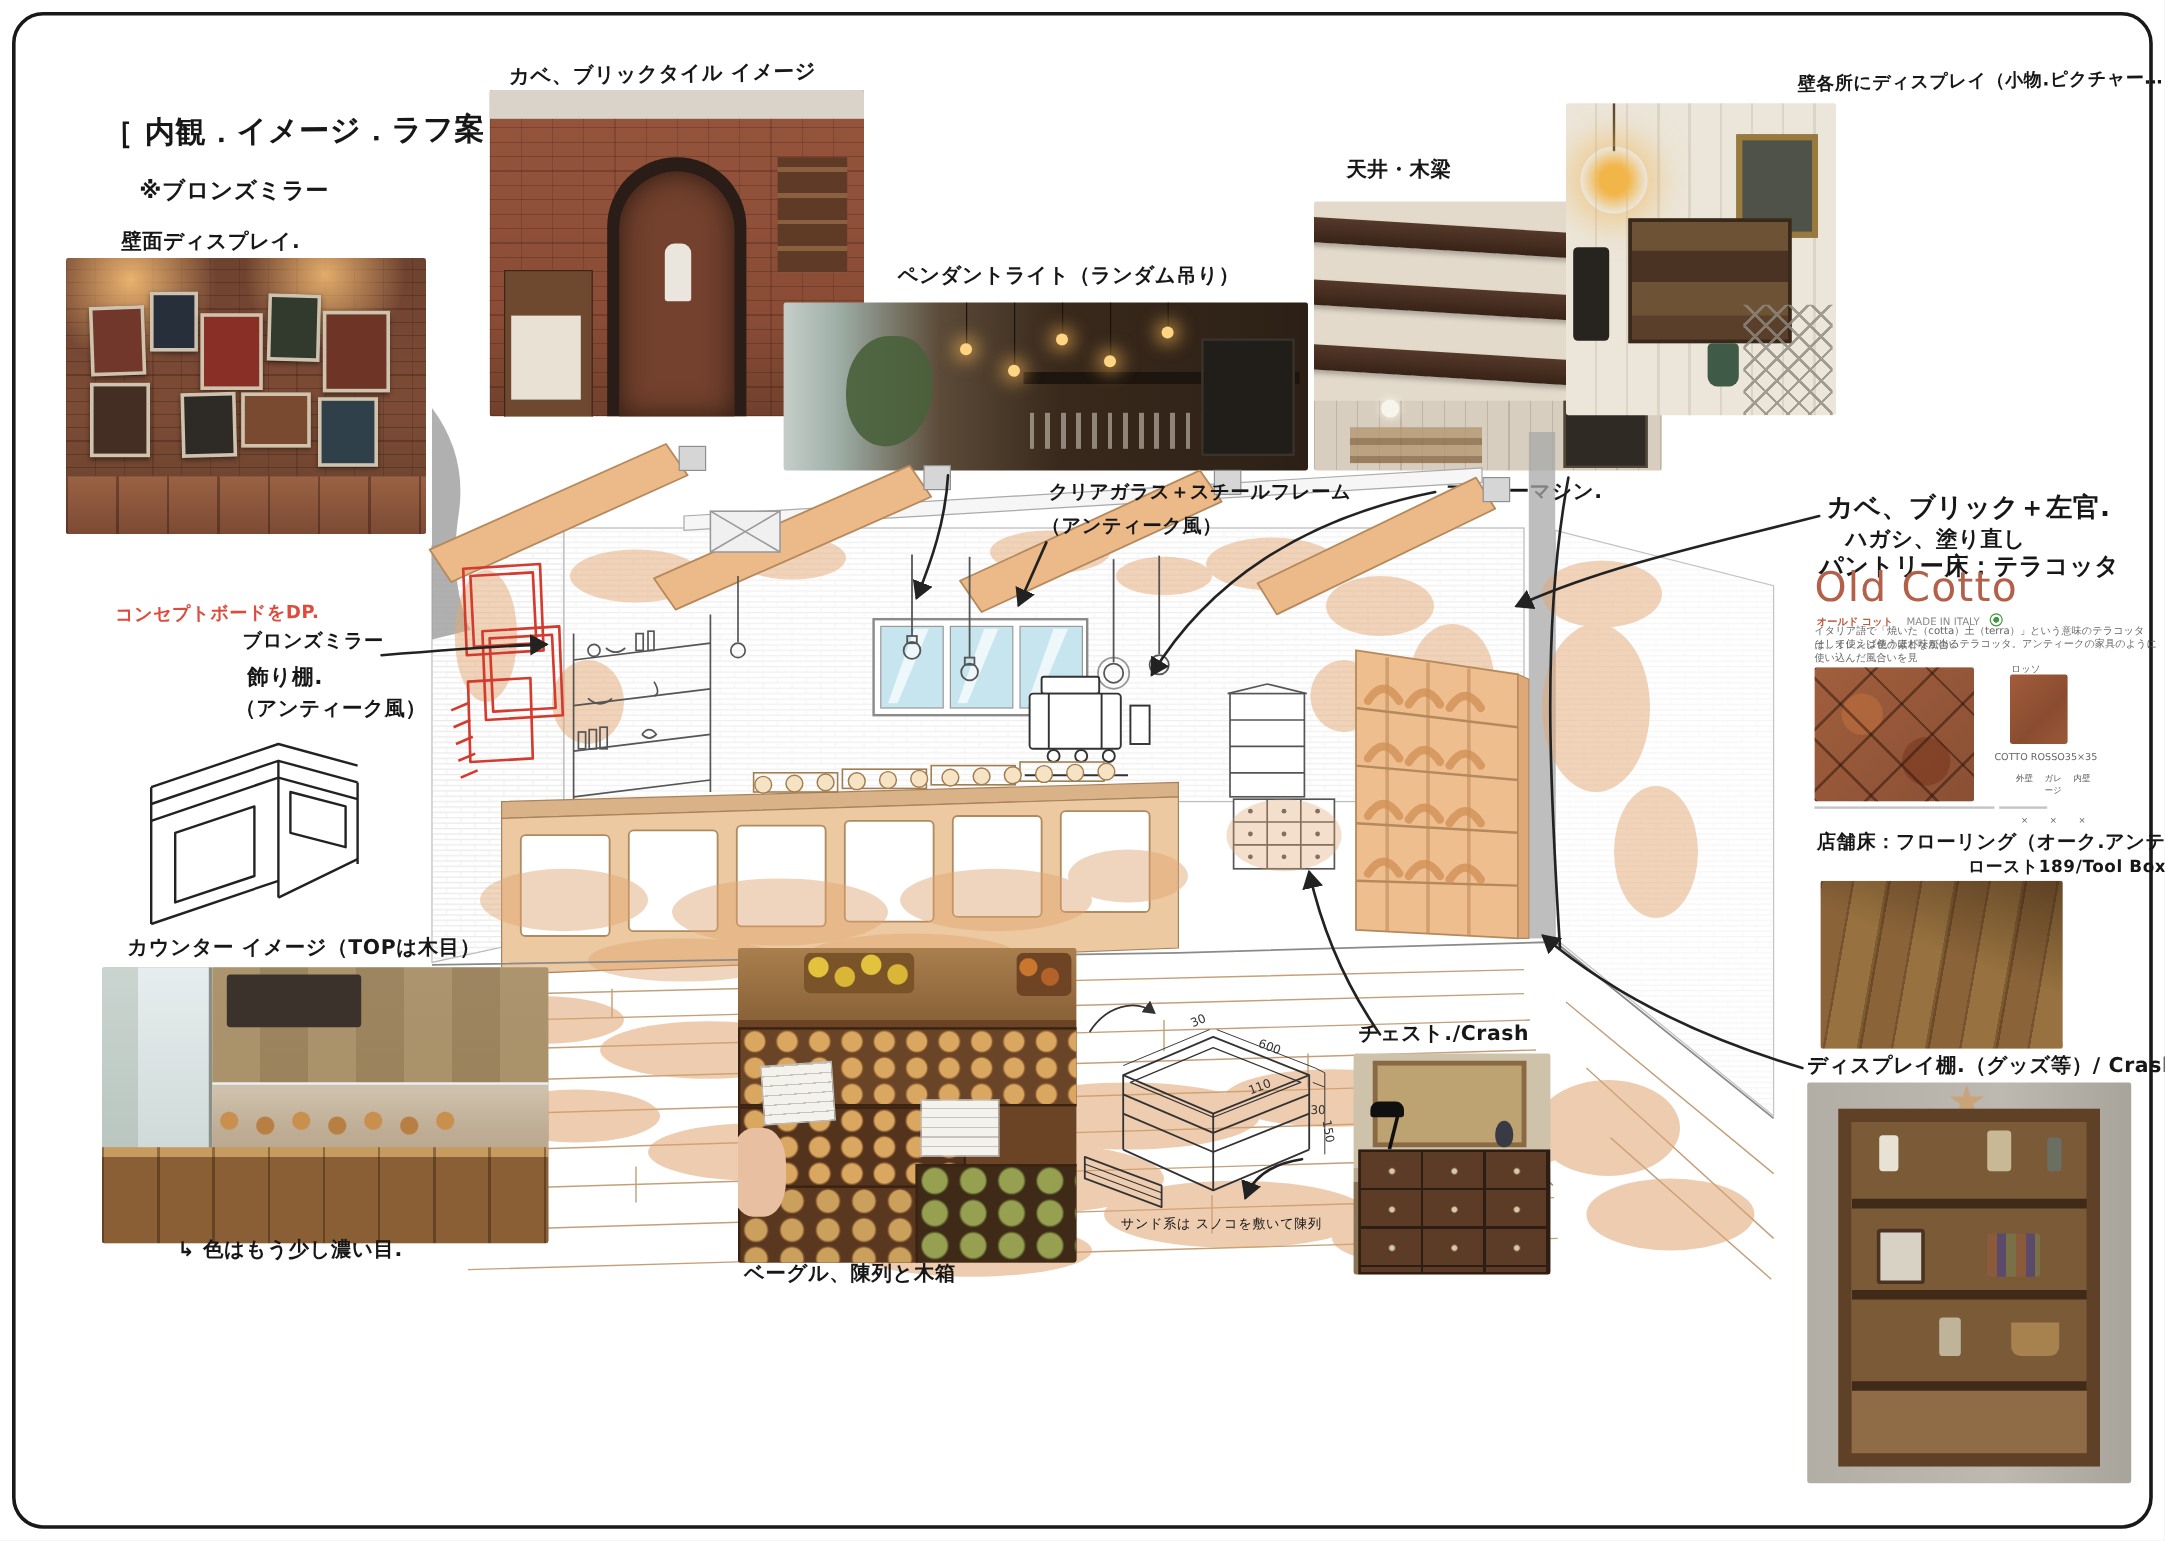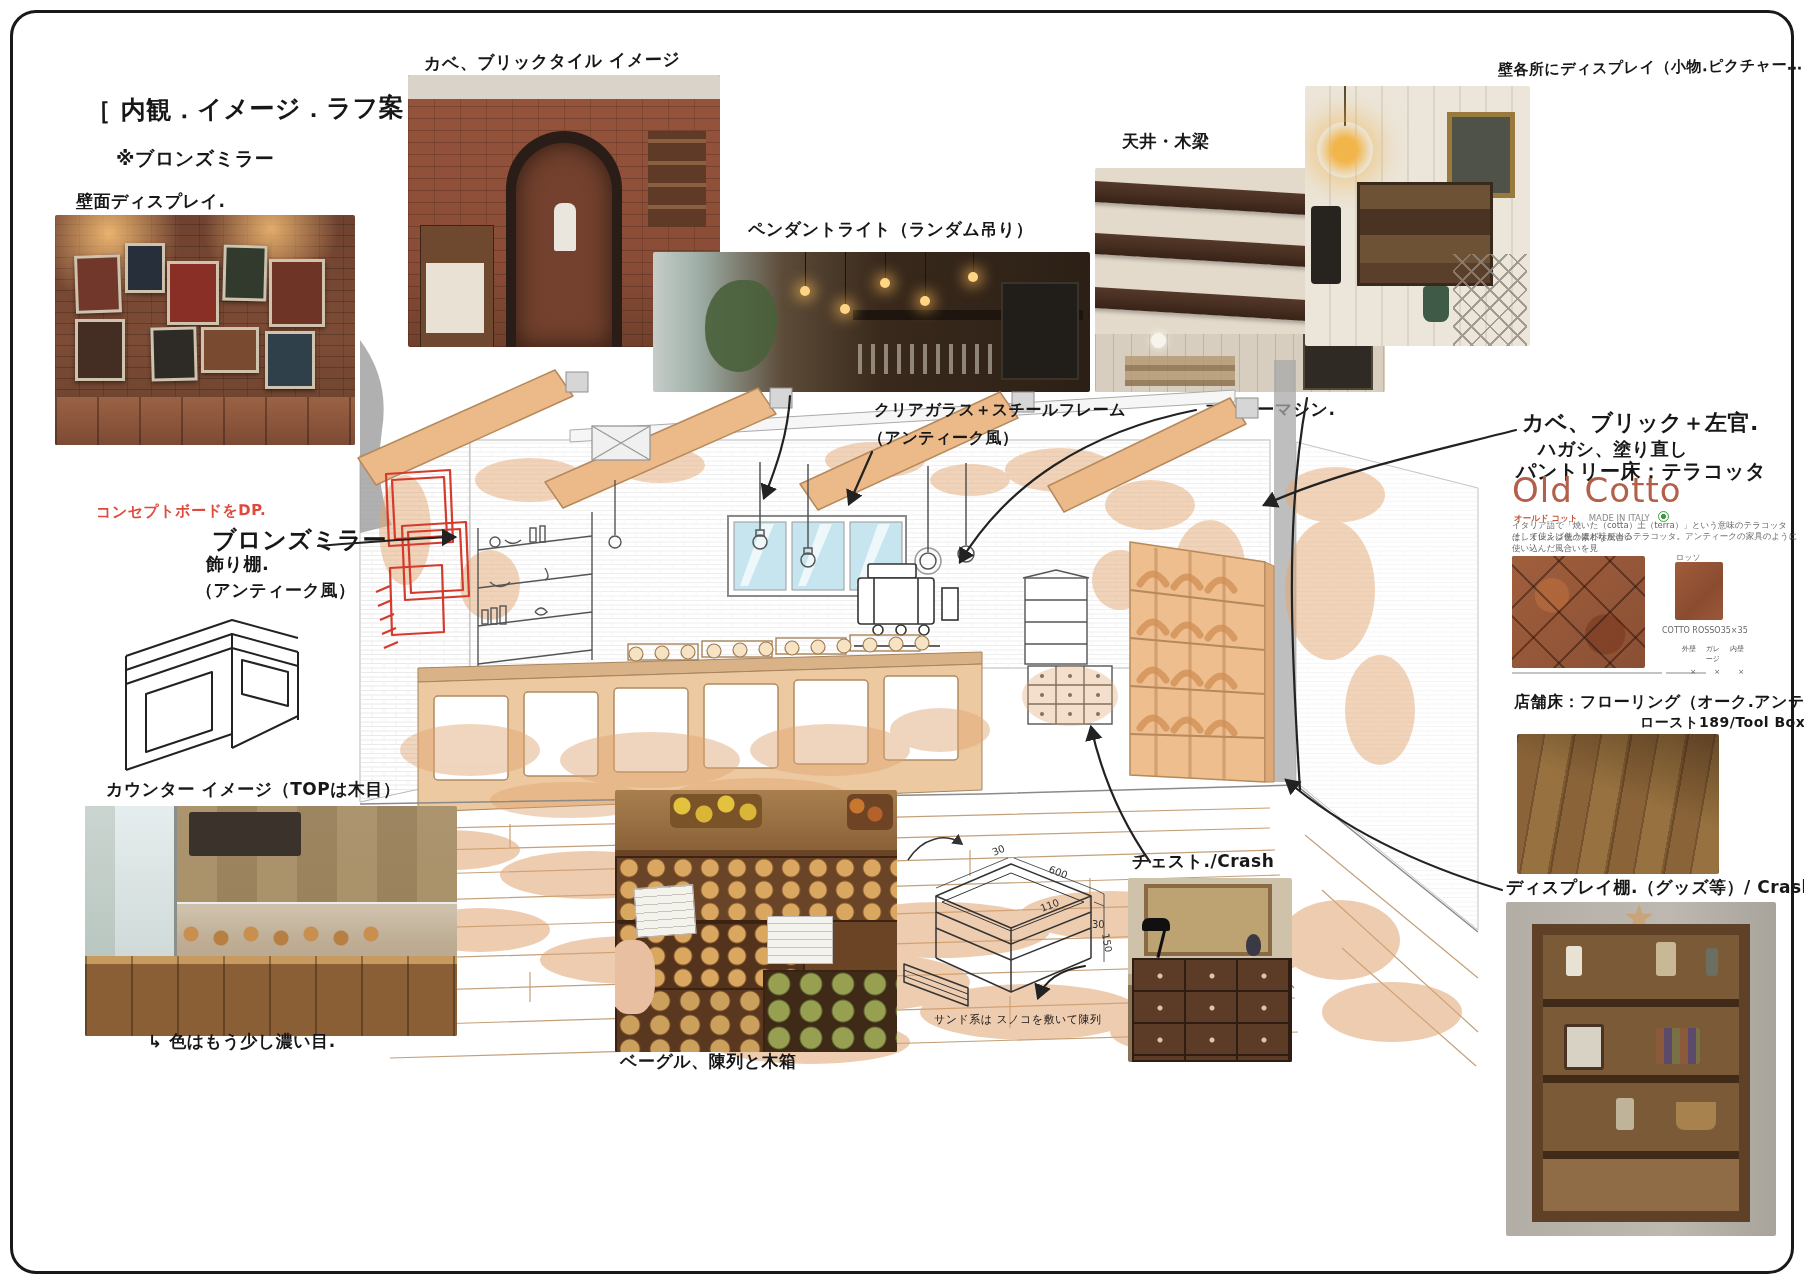--- a/index.html
+++ b/index.html
@@ -75,21 +75,21 @@
     repeating-linear-gradient(135deg, rgba(40,16,8,.45) 0 2px, transparent 2px 36px),
     radial-gradient(circle at 30% 35%, rgba(190,110,60,.6) 0 14%, transparent 15%),
     radial-gradient(circle at 70% 70%, rgba(120,55,30,.6) 0 16%, transparent 17%),
     linear-gradient(135deg,#a05f3d,#8a4f34);}
   #ph-swatch{background:linear-gradient(135deg,#a25c3a,#8a4c30 60%,#9a5838);}
   .micro{position:absolute;font-size:8.5px;color:#666;font-weight:normal;letter-spacing:0;}
   .cbar{position:absolute;height:2px;background:#c4c4c4;}
   .brand{position:absolute;font-size:34px;letter-spacing:1px;color:#b2604a;font-weight:normal;}
   .ecoicon{display:inline-block;width:9px;height:9px;border:1.5px solid #3f9a3f;border-radius:50%;
     background:radial-gradient(circle,#3f9a3f 0 35%, transparent 40%);vertical-align:middle;margin:0 3px;}
-  .spec{position:absolute;display:grid;grid-template-columns:repeat(3,18px);gap:4px 6px;font-size:7px;color:#555;text-align:right;}
+  .spec{position:absolute;display:grid;grid-template-columns:repeat(3,18px);gap:16px 6px;font-size:7px;color:#555;text-align:center;}
   
   #ph-floor{background:
     linear-gradient(200deg, rgba(40,25,12,.45), transparent 45%),
     repeating-linear-gradient(100deg,#6d4a28 0 2px,#8a6338 2px 26px,#755330 26px 28px,#97713f 28px 54px,#7e5a33 54px 56px);}
   
   #ph-shelf{background:linear-gradient(90deg,#b2aea5,#beb9b0 60%,#a8a49b);}
   #ph-shelf .case{left:26px;top:22px;right:26px;bottom:14px;background:#8f6c46;border:11px solid #5f4128;
     box-shadow:inset 0 64px #7b5a38, inset 0 72px #402a18, inset 0 140px #7b5a38, inset 0 148px #402a18,
                inset 0 216px #7b5a38, inset 0 224px #402a18;}
   #ph-shelf .star{left:118px;top:2px;width:30px;height:28px;background:#c8a478;
@@ -149,21 +149,21 @@
 </style>
 </head>
 <body>
 
 <div id="board">
   <div class="frame"></div>
 
   <div class="lbl" style="left:86px;top:92px;font-size:25px;transform:rotate(-.6deg);">［ 内観．イメージ．ラフ案．］</div>
   <div class="lbl" style="left:116px;top:146px;font-size:19px;">※ブロンズミラー</div>
 
-  <div class="lbl" style="left:76px;top:190px;">壁面ディスプレイ.</div>
+  <div class="lbl" style="left:101px;top:190px;">壁面ディスプレイ.</div>
   <div class="photo" id="ph-wall" style="left:55px;top:215px;width:300px;height:230px;">
     <div class="frm" style="left:20px;top:40px;width:40px;height:52px;background:#70372a;transform:rotate(-2deg);"></div>
     <div class="frm" style="left:70px;top:28px;width:34px;height:44px;background:#27303a;"></div>
     <div class="frm" style="left:112px;top:46px;width:46px;height:58px;background:#8a2f26;"></div>
     <div class="frm" style="left:168px;top:30px;width:38px;height:50px;background:#323a2e;transform:rotate(1.5deg);"></div>
     <div class="frm" style="left:214px;top:44px;width:50px;height:62px;background:#6e3426;"></div>
     <div class="frm" style="left:20px;top:104px;width:44px;height:56px;background:#442e24;"></div>
     <div class="frm" style="left:96px;top:112px;width:40px;height:48px;background:#2e2a26;transform:rotate(-1.5deg);"></div>
     <div class="frm" style="left:146px;top:112px;width:52px;height:40px;background:#7a4a30;"></div>
     <div class="frm" style="left:210px;top:116px;width:44px;height:52px;background:#30404a;"></div>
@@ -474,21 +474,21 @@
     <div class="case"></div>
     <div class="it" style="left:60px;top:44px;width:16px;height:30px;"></div>
     <div class="it" style="left:150px;top:40px;width:20px;height:34px;background:#c9b895;"></div>
     <div class="it" style="left:200px;top:46px;width:12px;height:28px;background:#6a6f62;"></div>
     <div class="it" style="left:58px;top:122px;width:34px;height:40px;border:3px solid #4a3categorized;border:3px solid #4a3322;background:#d8d2c4;"></div>
     <div class="it" style="left:150px;top:126px;width:44px;height:36px;background:repeating-linear-gradient(90deg,#8a5a3a 0 8px,#5c4a6a 8px 16px,#7a7046 16px 24px);"></div>
     <div class="it" style="left:110px;top:196px;width:18px;height:32px;background:#bfb49a;"></div>
     <div class="it" style="left:170px;top:200px;width:40px;height:28px;background:#a8824e;border-radius:0 0 8px 8px;"></div>
   </div>
 
-  <div class="lbl" style="left:212px;top:524px;font-size:24px;">ブロンズミラー</div>
+  <div class="lbl" style="left:202px;top:524px;font-size:16px;">ブロンズミラー</div>
   <div class="lbl" style="left:206px;top:552px;font-size:18px;">飾り棚.</div>
   <div class="lbl" style="left:196px;top:579px;">（アンティーク風）</div>
   <svg style="position:absolute;left:120px;top:598px;" width="185" height="185" viewBox="0 0 185 185">
     <g fill="none" stroke="#222" stroke-width="2" stroke-linejoin="round">
       <path d="M6,58 L112,22 L178,40"></path>
       <path d="M6,72 L112,36 L178,54"></path>
       <path d="M6,86 L112,50 L178,68"></path>
       <path d="M6,58 V172 M112,36 V150 M178,54 V122"></path>
       <path d="M6,172 L112,136 M112,150 L178,118"></path>
       <path d="M26,96 L92,74 L92,132 L26,154 Z"></path>

